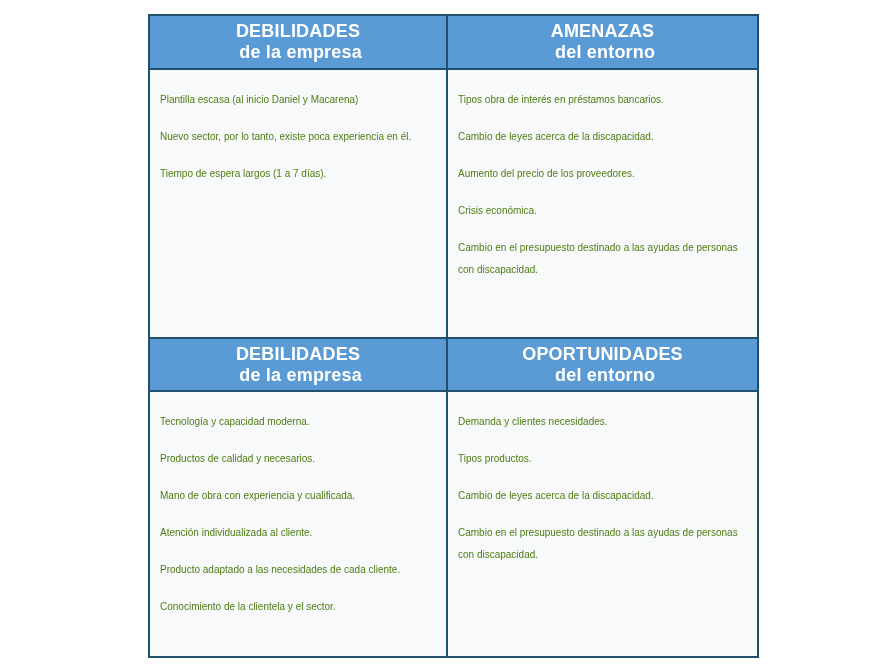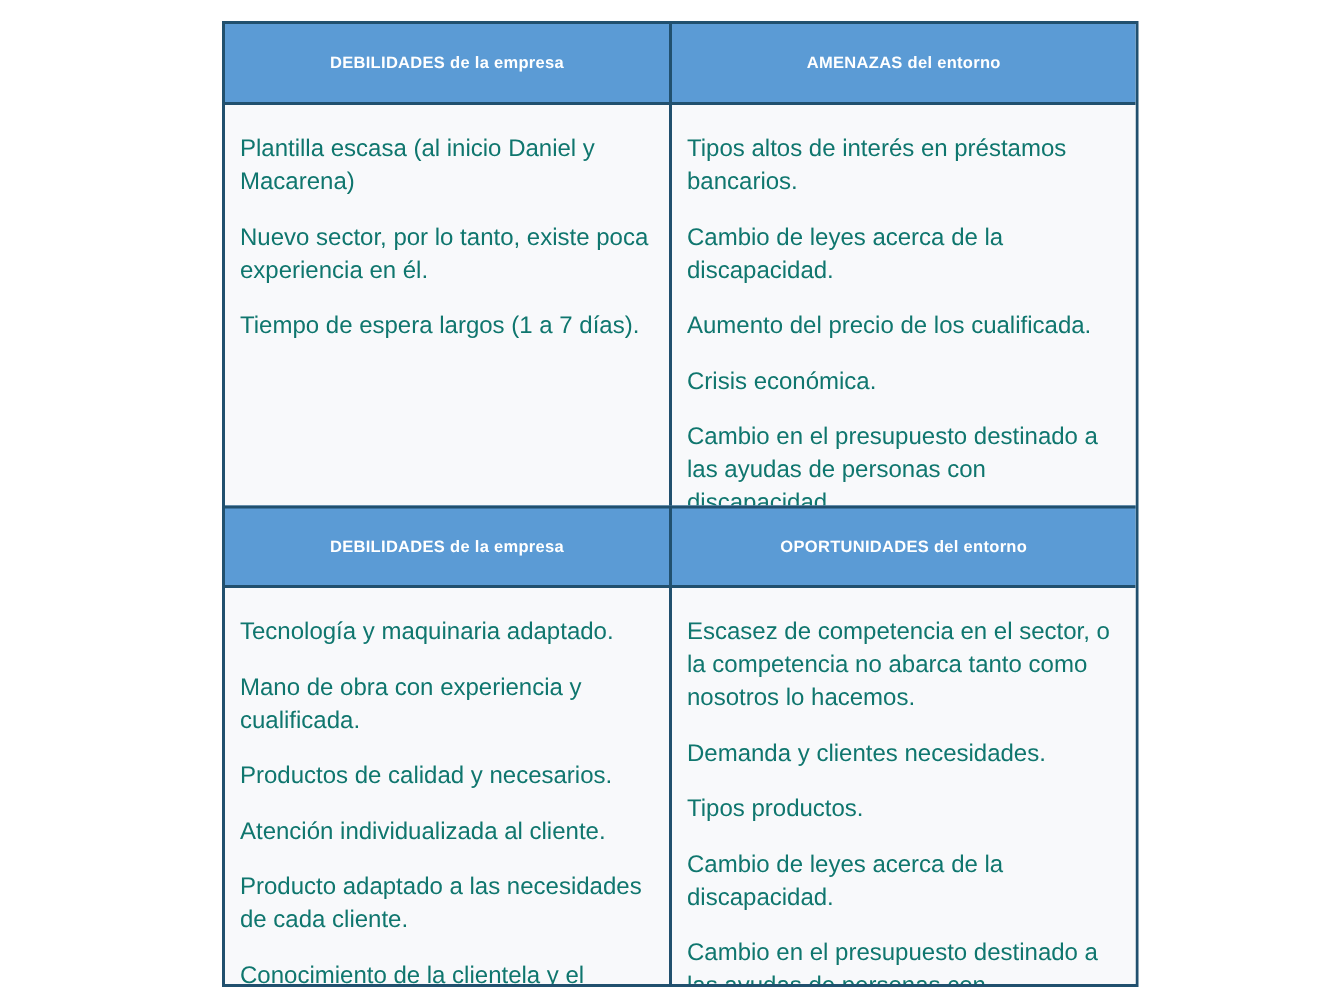--- a/index.html
+++ b/index.html
@@ -36,34 +36,35 @@
   }
   .row-sep {
     border-top: 2px solid #21506e;
   }
   .header-cell {
     background: #5b9bd5;
     color: #ffffff;
     display: flex;
     align-items: center;
     justify-content: center;
-    font-size: 11px;
+    font-size: 18px;
     letter-spacing: 0.2px;
+    flex-direction: column;
   }
   .header-cell .h-bold {
     font-weight: 700;
   }
   .header-cell .h-rest {
     font-weight: 700;
     white-space: pre;
   }
   .body-cell {
     background: #f8f9fb;
-    color: #0f766e;
-    font-size: 16px;
+    color: #4d7c0f;
+    font-size: 10px;
     line-height: 22px;
     padding: 19px 12px 0 10px;
   }
   .body-cell p {
     margin: 0 0 15px 0;
   }
 </style>
 </head>
 <body>
 
@@ -78,46 +79,45 @@
       <span class="h-bold">AMENAZAS</span>
         <span class="h-rest"> del entorno</span>
     </div>
 
     <div class="cell body-cell row-sep">
       <p>Plantilla escasa (al inicio Daniel y Macarena)</p>
       <p>Nuevo sector, por lo tanto, existe poca experiencia en él.</p>
       <p>Tiempo de espera largos (1 a 7 días).</p>
     </div>
     <div class="cell body-cell row-sep col-right">
-      <p>Tipos altos de interés en préstamos bancarios.</p>
+      <p>Tipos obra de interés en préstamos bancarios.</p>
       <p>Cambio de leyes acerca de la discapacidad.</p>
-      <p>Aumento del precio de los cualificada.</p>
+      <p>Aumento del precio de los proveedores.</p>
       <p>Crisis económica.</p>
       <p>Cambio en el presupuesto destinado a las ayudas de personas con discapacidad.</p>
     </div>
 
     <div class="cell header-cell row-sep">
       <span class="h-bold">DEBILIDADES</span>
         <span class="h-rest"> de la empresa</span>
     </div>
     <div class="cell header-cell row-sep col-right">
       <span class="h-bold">OPORTUNIDADES</span>
         <span class="h-rest"> del entorno</span>
     </div>
 
     <div class="cell body-cell row-sep">
-      <p>Tecnología y maquinaria adaptado.</p>
+      <p>Tecnología y capacidad moderna.</p>
+      <p>Productos de calidad y necesarios.</p>
       <p>Mano de obra con experiencia y cualificada.</p>
-      <p>Productos de calidad y necesarios.</p>
       <p>Atención individualizada al cliente.</p>
       <p>Producto adaptado a las necesidades de cada cliente.</p>
       <p>Conocimiento de la clientela y el sector.</p>
     </div>
     <div class="cell body-cell row-sep col-right">
-      <p>Escasez de competencia en el sector, o la competencia no abarca tanto como nosotros lo hacemos.</p>
       <p>Demanda y clientes necesidades.</p>
       <p>Tipos productos.</p>
       <p>Cambio de leyes acerca de la discapacidad.</p>
       <p>Cambio en el presupuesto destinado a las ayudas de personas con discapacidad.</p>
     </div>
 
   </div>
 </div>
 
 </body></html>

